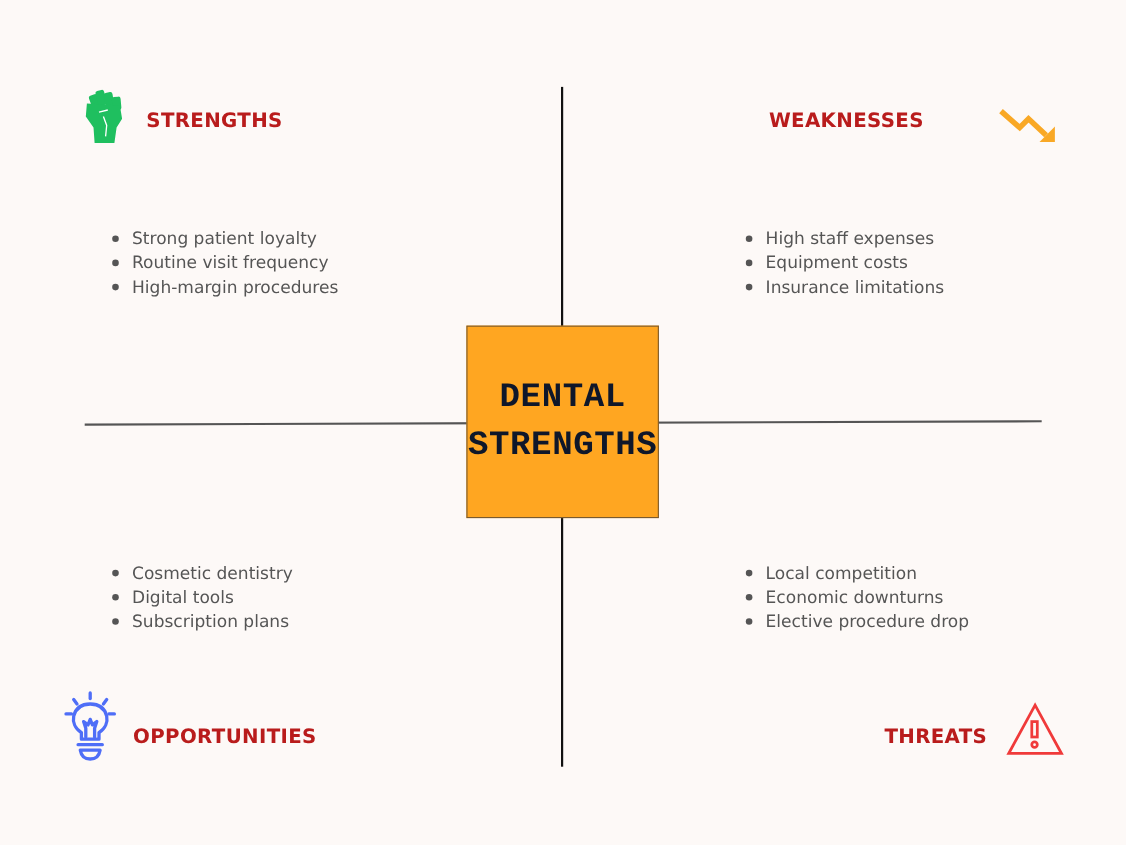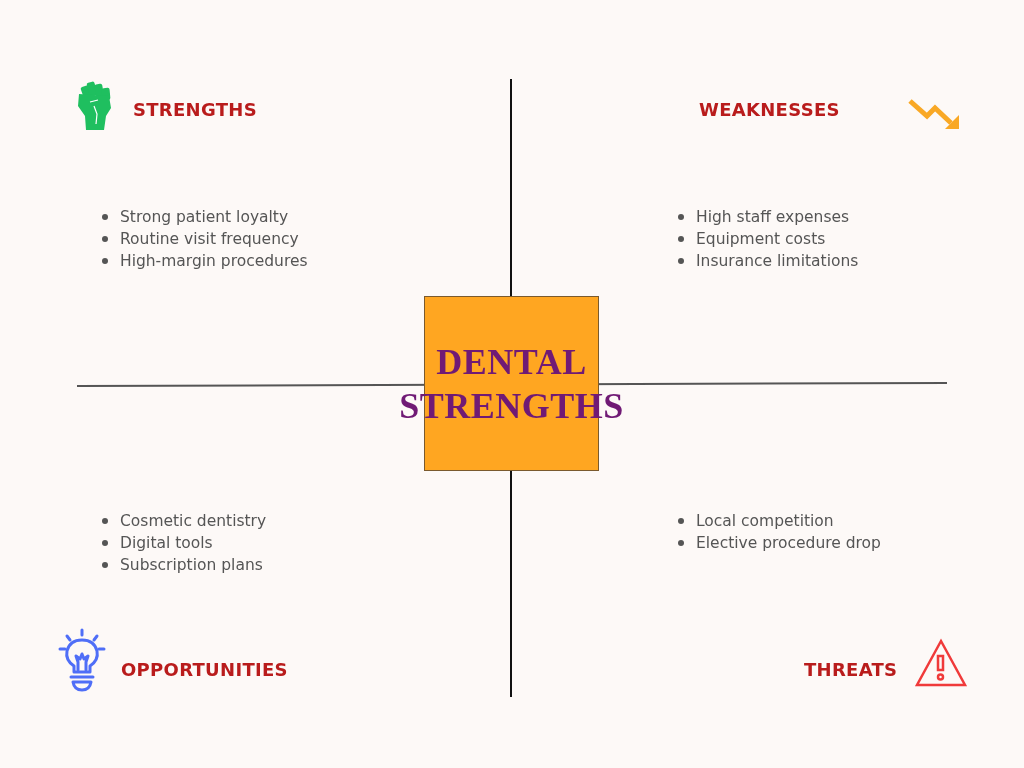--- a/index.html
+++ b/index.html
@@ -77,24 +77,24 @@
       height: 175px;
       background: #ffa621;
       border: 1px solid #7a5a2e;
       box-sizing: border-box;
       display: flex;
       flex-direction: column;
       align-items: center;
       justify-content: center;
     }
     .center-box span {
-      font-family: Liberation Serif, serif;
+      font-family: Liberation Mono, monospace;
       font-weight: bold;
-      font-size: 36px;
-      color: #701a75;
+      font-size: 31px;
+      color: #0f172a;
       line-height: 44px;
       letter-spacing: 0.5px;
       white-space: nowrap;
     }
     svg { display: block; }
   </style>
 </head>
 <body>
 
 <div class="vline"></div>
@@ -154,20 +154,21 @@
       <path d="M22 42 L22 34 L20 28 L24 31 L26 26 L28 31 L32 28 L30 34 L30 42"></path>
       <line x1="15" y1="49" x2="37" y2="49"></line>
       <path d="M17 54 L35 54 C34 60 30 62 26 62 C22 62 18 60 17 54 Z"></path>
     </g>
   </svg>
 </div>
 <div class="heading" style="left:121px; top:661px;">OPPORTUNITIES</div>
 
 <ul class="bullets" style="left:658px; top:494px;">
   <li>Local competition</li>
+  <li>Economic downturns</li>
   <li>Elective procedure drop</li>
 </ul>
 <div class="heading" style="left:804px; top:661px;">THREATS</div>
 <div class="abs" style="left:914px; top:638px;">
   <svg width="54" height="50" viewBox="0 0 54 50">
     <g stroke="#f03a3a" stroke-width="2.5" fill="none" stroke-linejoin="miter">
       <polygon points="27,3 51,47 3,47"></polygon>
       <rect x="24" y="18" width="5" height="14"></rect>
       <circle cx="26.5" cy="39" r="2.5"></circle>
     </g>

